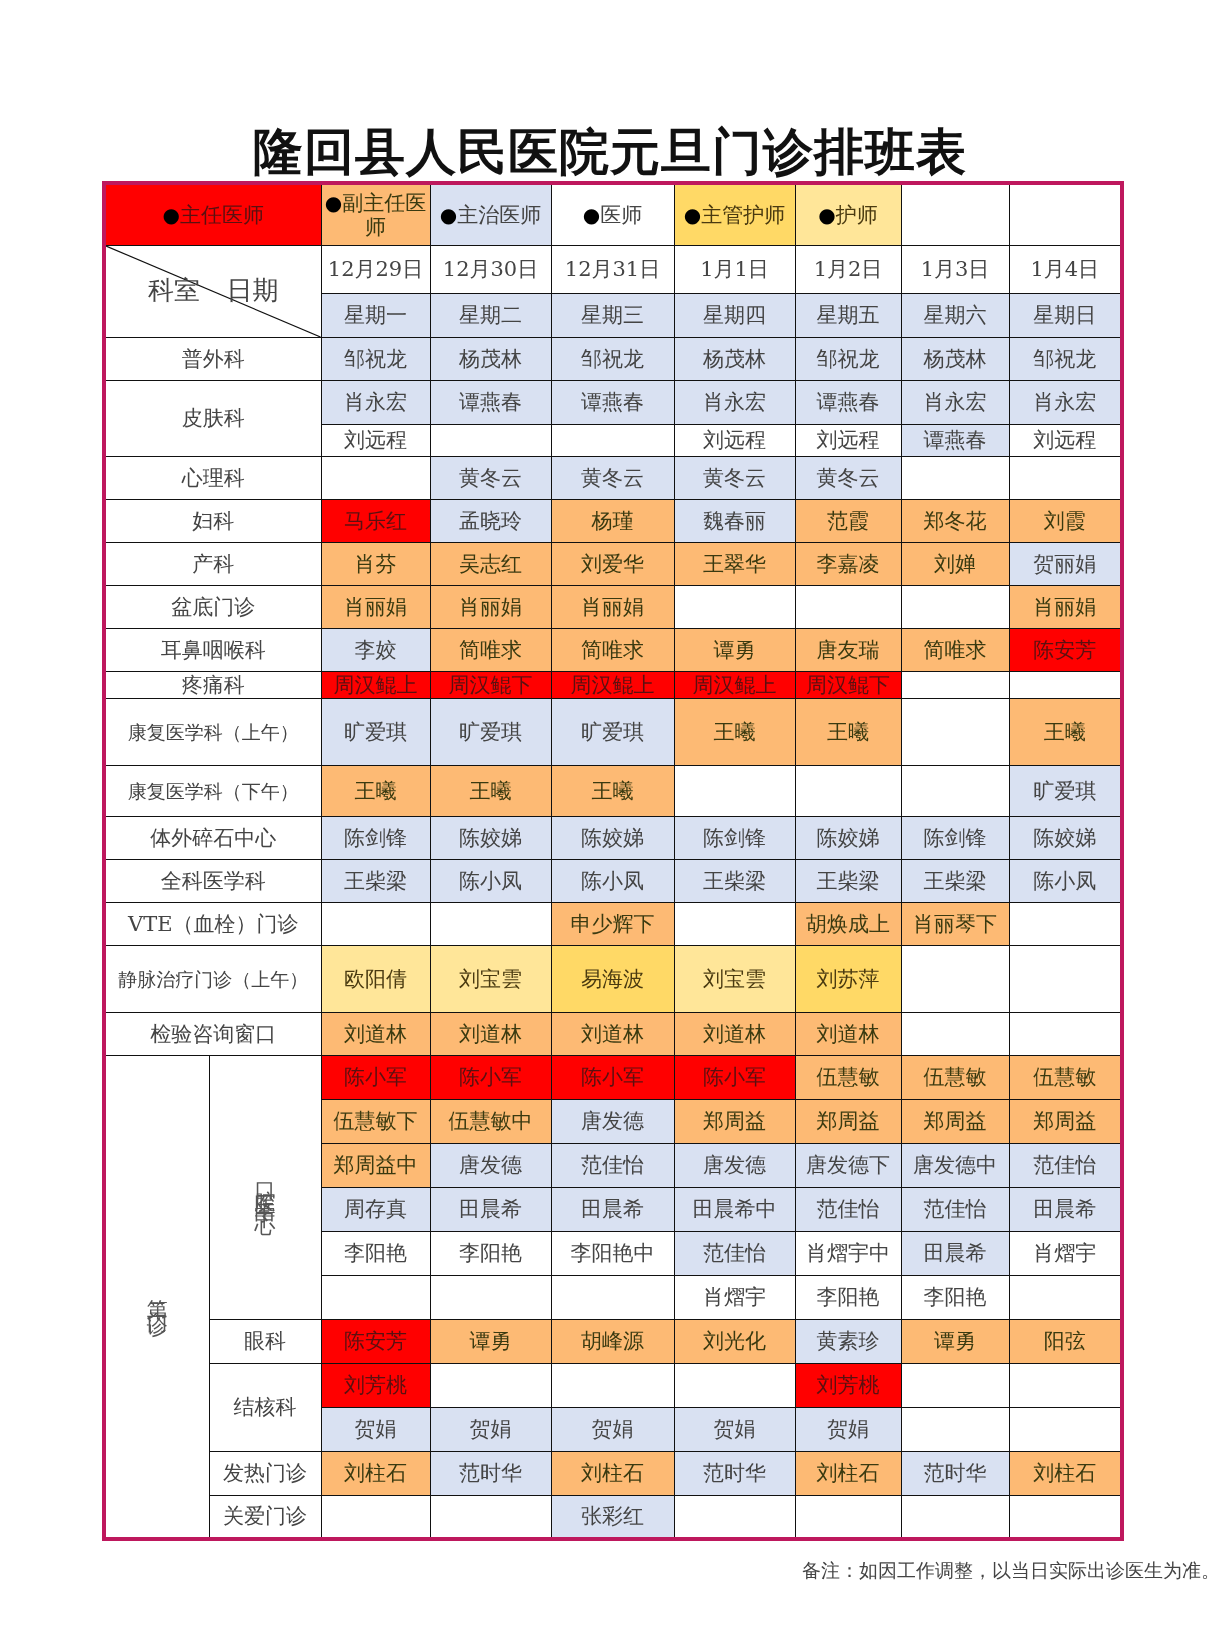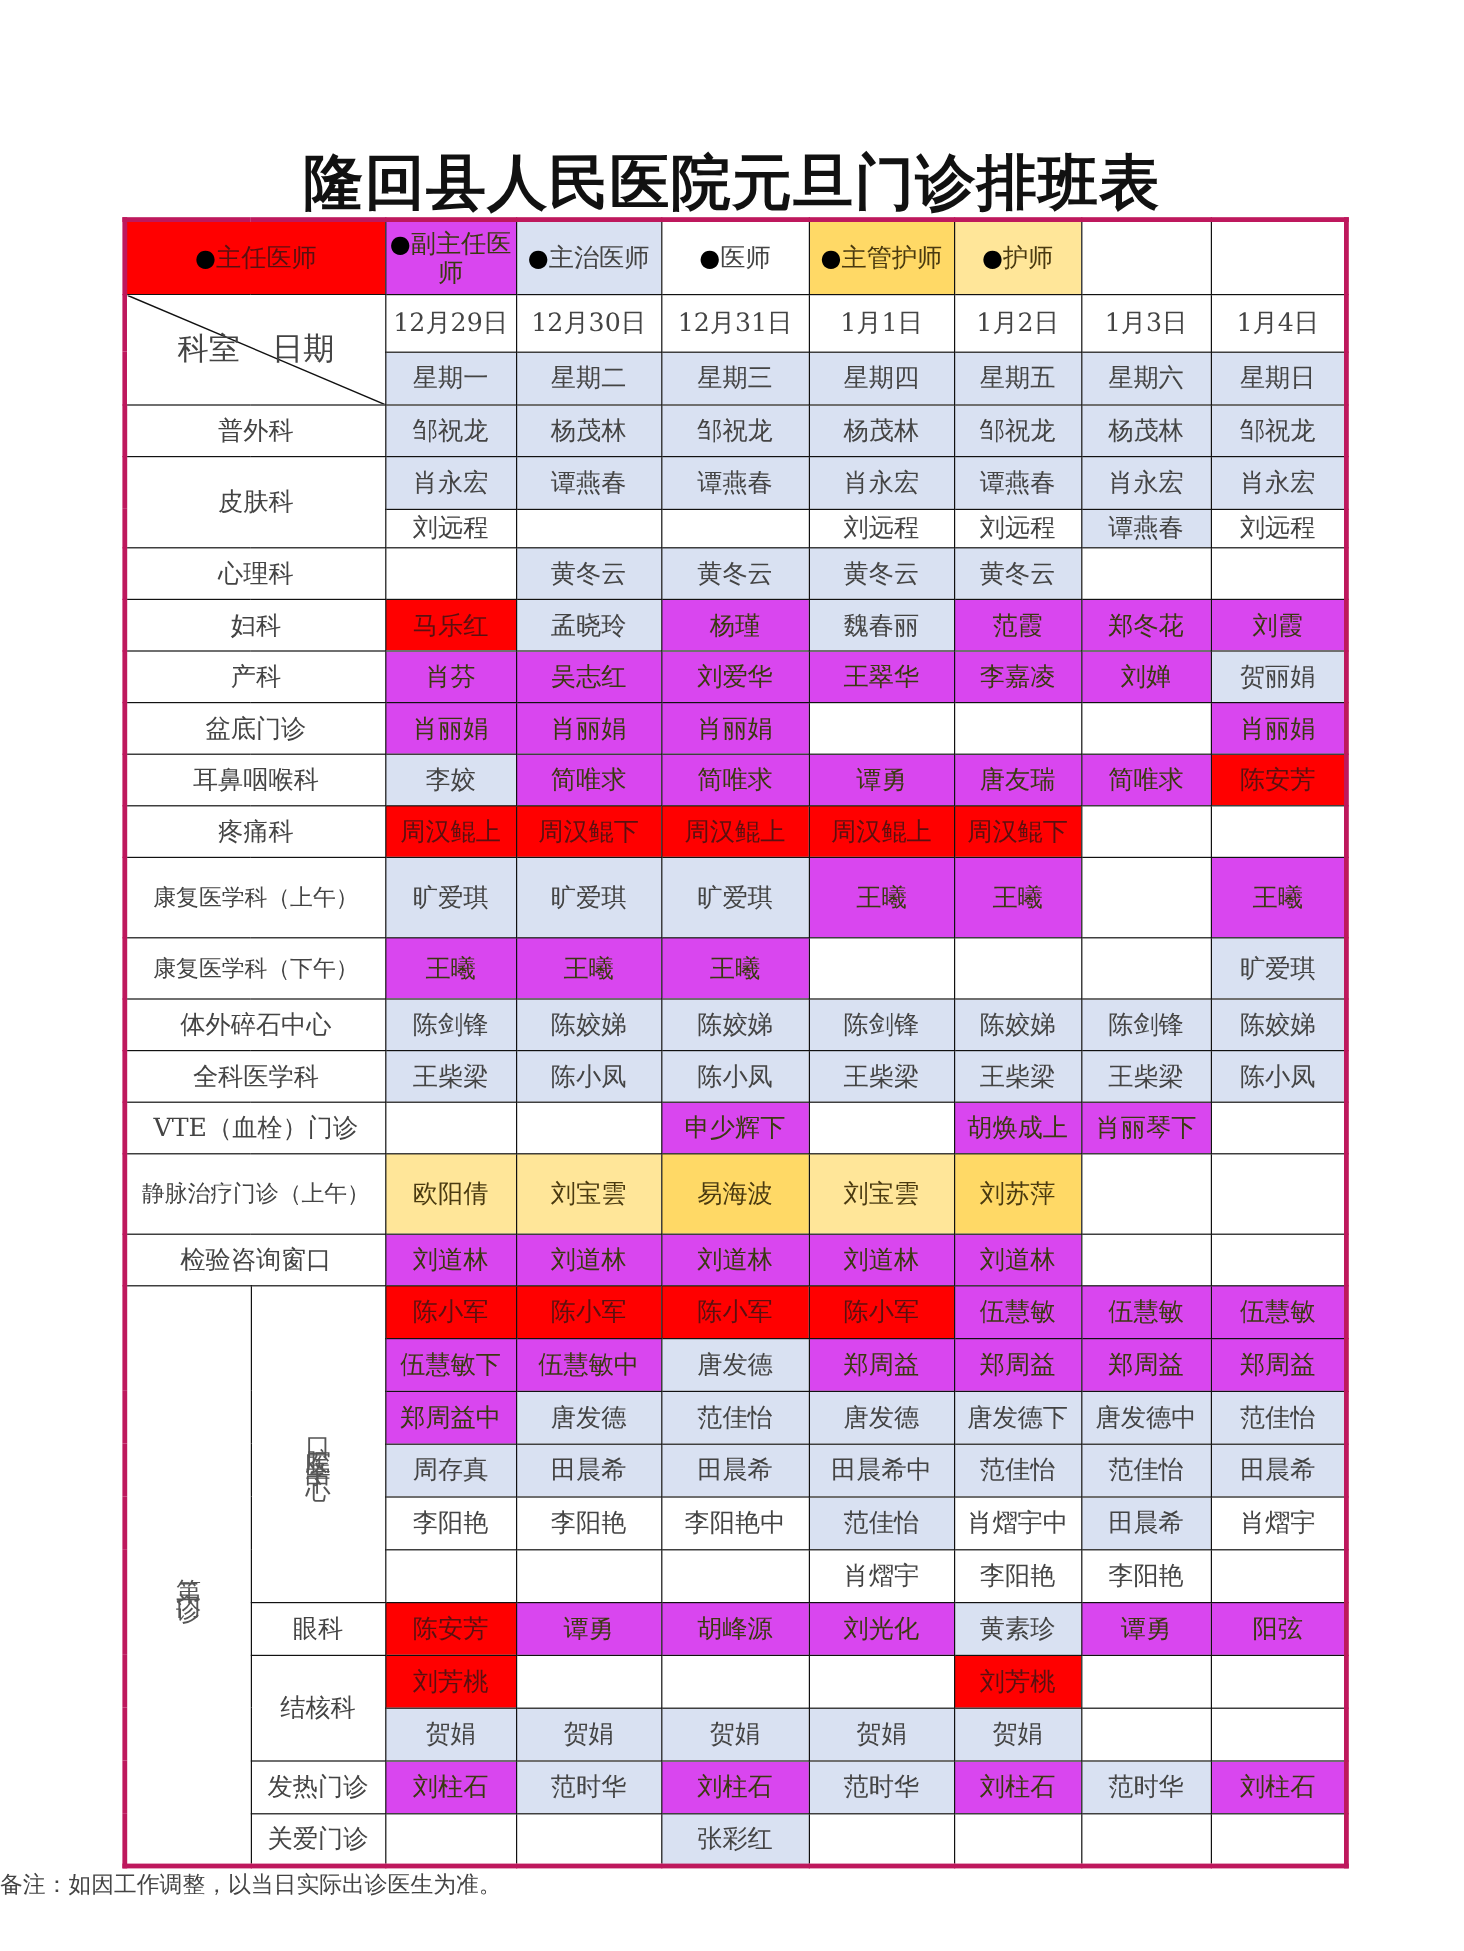--- a/index.html
+++ b/index.html
@@ -1,34 +1,34 @@
 <!DOCTYPE html>
 <html><head>
 <meta charset="utf-8">
 <style>
   html,body{margin:0;padding:0;background:#fff;}
   body{width:1220px;height:1626px;position:relative;overflow:hidden;font-family:"DejaVu Serif","Liberation Serif",serif;color:#333;}
   .title{position:absolute;left:0;width:1220px;top:122px;text-align:center;font-size:50px;font-weight:bold;color:#111;letter-spacing:1px;line-height:60px;}
   table.sched{position:absolute;left:102px;top:181px;border-collapse:collapse;table-layout:fixed;width:1018px;border:4px solid #be185d;}
   table.sched td{border:1.5px solid #111;text-align:center;vertical-align:middle;font-size:21px;line-height:24px;padding:0;overflow:hidden;white-space:nowrap;}
   .c-red{background:#ff0000;color:#5a1010;}
-  .c-yel{background:#d946ef;color:#3a3a10;}
+  .c-yel{background:#fdba74;color:#3a3a10;}
   .c-blu{background:#d9e1f2;color:#444;}
   .c-wht{background:#ffffff;color:#444;}
   .c-org{background:#ffd966;color:#4a3a10;}
   .c-lor{background:#ffe699;color:#4a3a10;}
   .legend td{font-size:21px;line-height:25px;white-space:normal !important;}
   .dot{font-size:20px;color:#000;}
   .diag{position:relative;background:#fff;}
   .diag svg{position:absolute;left:0;top:0;width:100%;height:100%;}
   .diag span{position:relative;font-size:26px;color:#444;}
   .rowlabel{background:#fff;color:#444;font-size:21px;}
   .rowlabel.two{font-size:19px;line-height:22px;white-space:normal !important;}
   .vert{writing-mode:vertical-rl;text-orientation:upright;letter-spacing:6px;font-size:21px;color:#555;}
-  .note{position:absolute;left:0;width:1220px;top:1558px;text-align:left;font-size:19px;color:#444;}
+  .note{position:absolute;left:0;width:1220px;top:1558px;text-align:right;font-size:19px;color:#444;}
 </style>
 </head>
 <body>
 
 <div class="title">隆回县人民医院元旦门诊排班表</div>
 
 <table class="sched">
   <colgroup>
     <col style="width:105px">
       <col style="width:112px">
@@ -147,21 +147,21 @@
       <tr style="height: 43px;">
         <td colspan="2" rowspan="1" class="rowlabel">耳鼻咽喉科</td>
         <td class="c-blu">李姣</td>
         <td class="c-yel">简唯求</td>
         <td class="c-yel">简唯求</td>
         <td class="c-yel">谭勇</td>
         <td class="c-yel">唐友瑞</td>
         <td class="c-yel">简唯求</td>
         <td class="c-red">陈安芳</td>
       </tr>
-      <tr style="height: 43px; padding-left: 27px;">
+      <tr style="height: 27px; padding-left: 27px;">
         <td colspan="2" rowspan="1" class="rowlabel">疼痛科</td>
         <td class="c-red">周汉鲲上</td>
         <td class="c-red">周汉鲲下</td>
         <td class="c-red">周汉鲲上</td>
         <td class="c-red">周汉鲲上</td>
         <td class="c-red">周汉鲲下</td>
         <td class="c-wht"></td>
         <td class="c-wht"></td>
       </tr>
       <tr style="height: 67px;">

